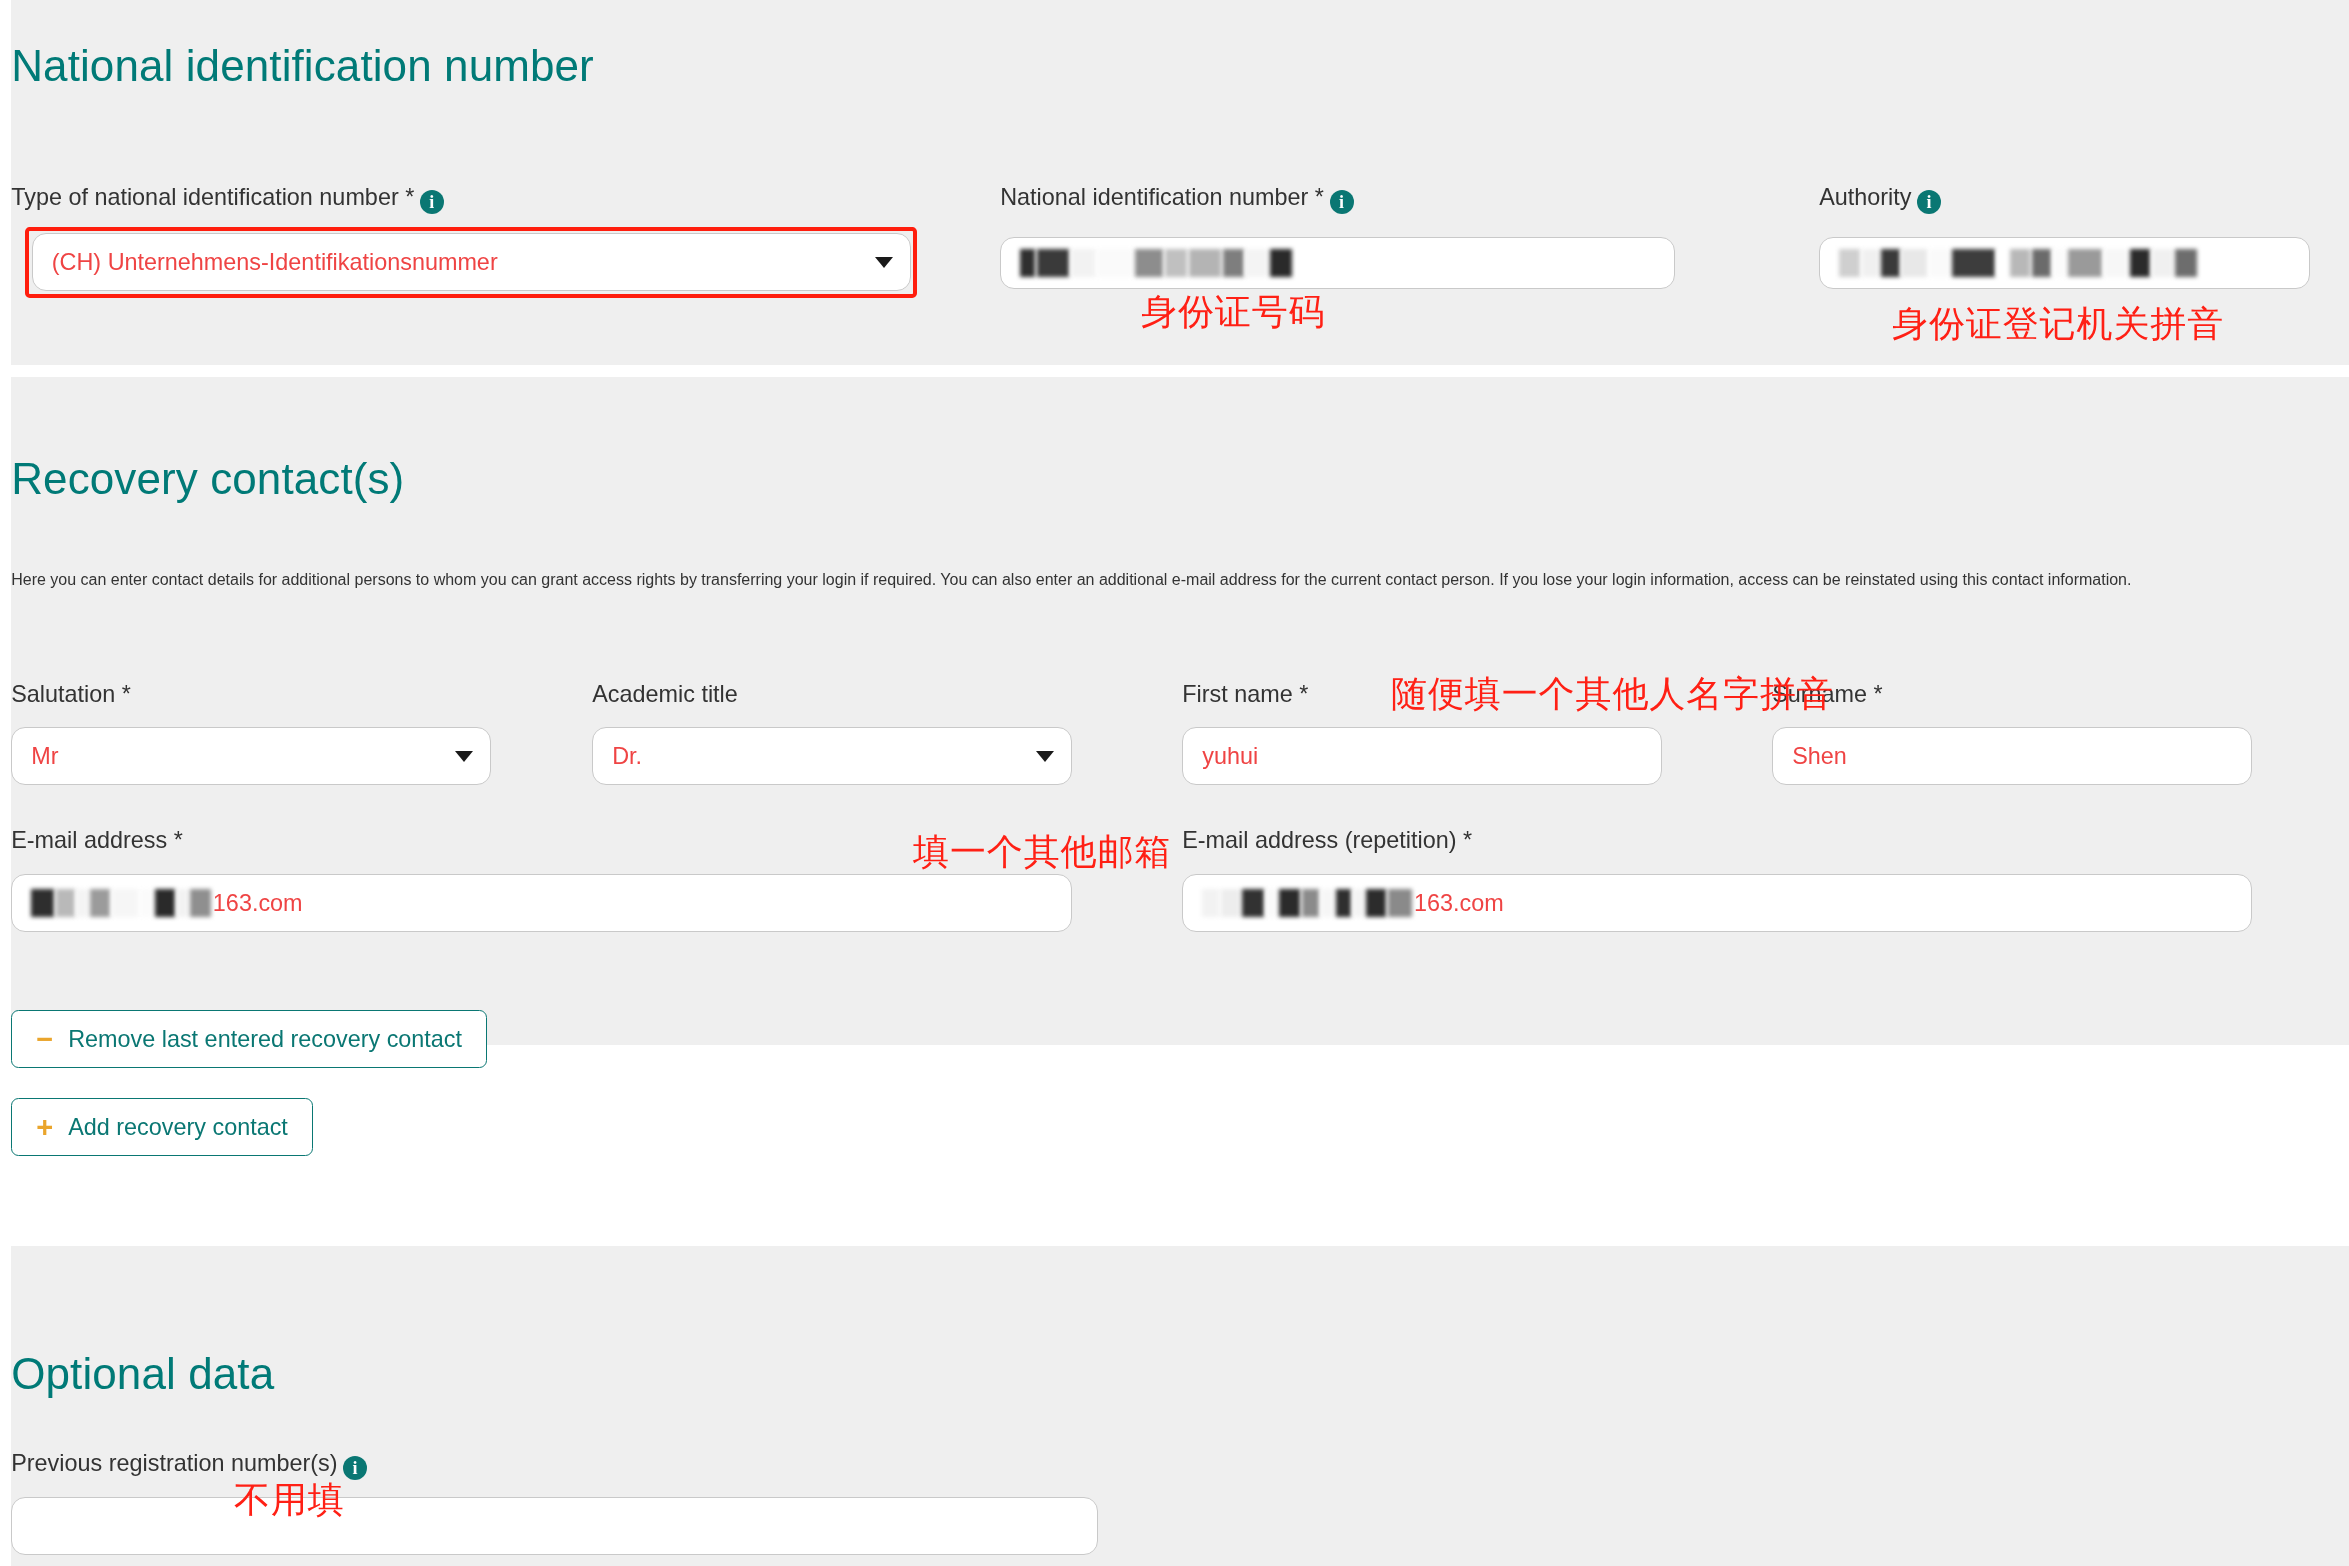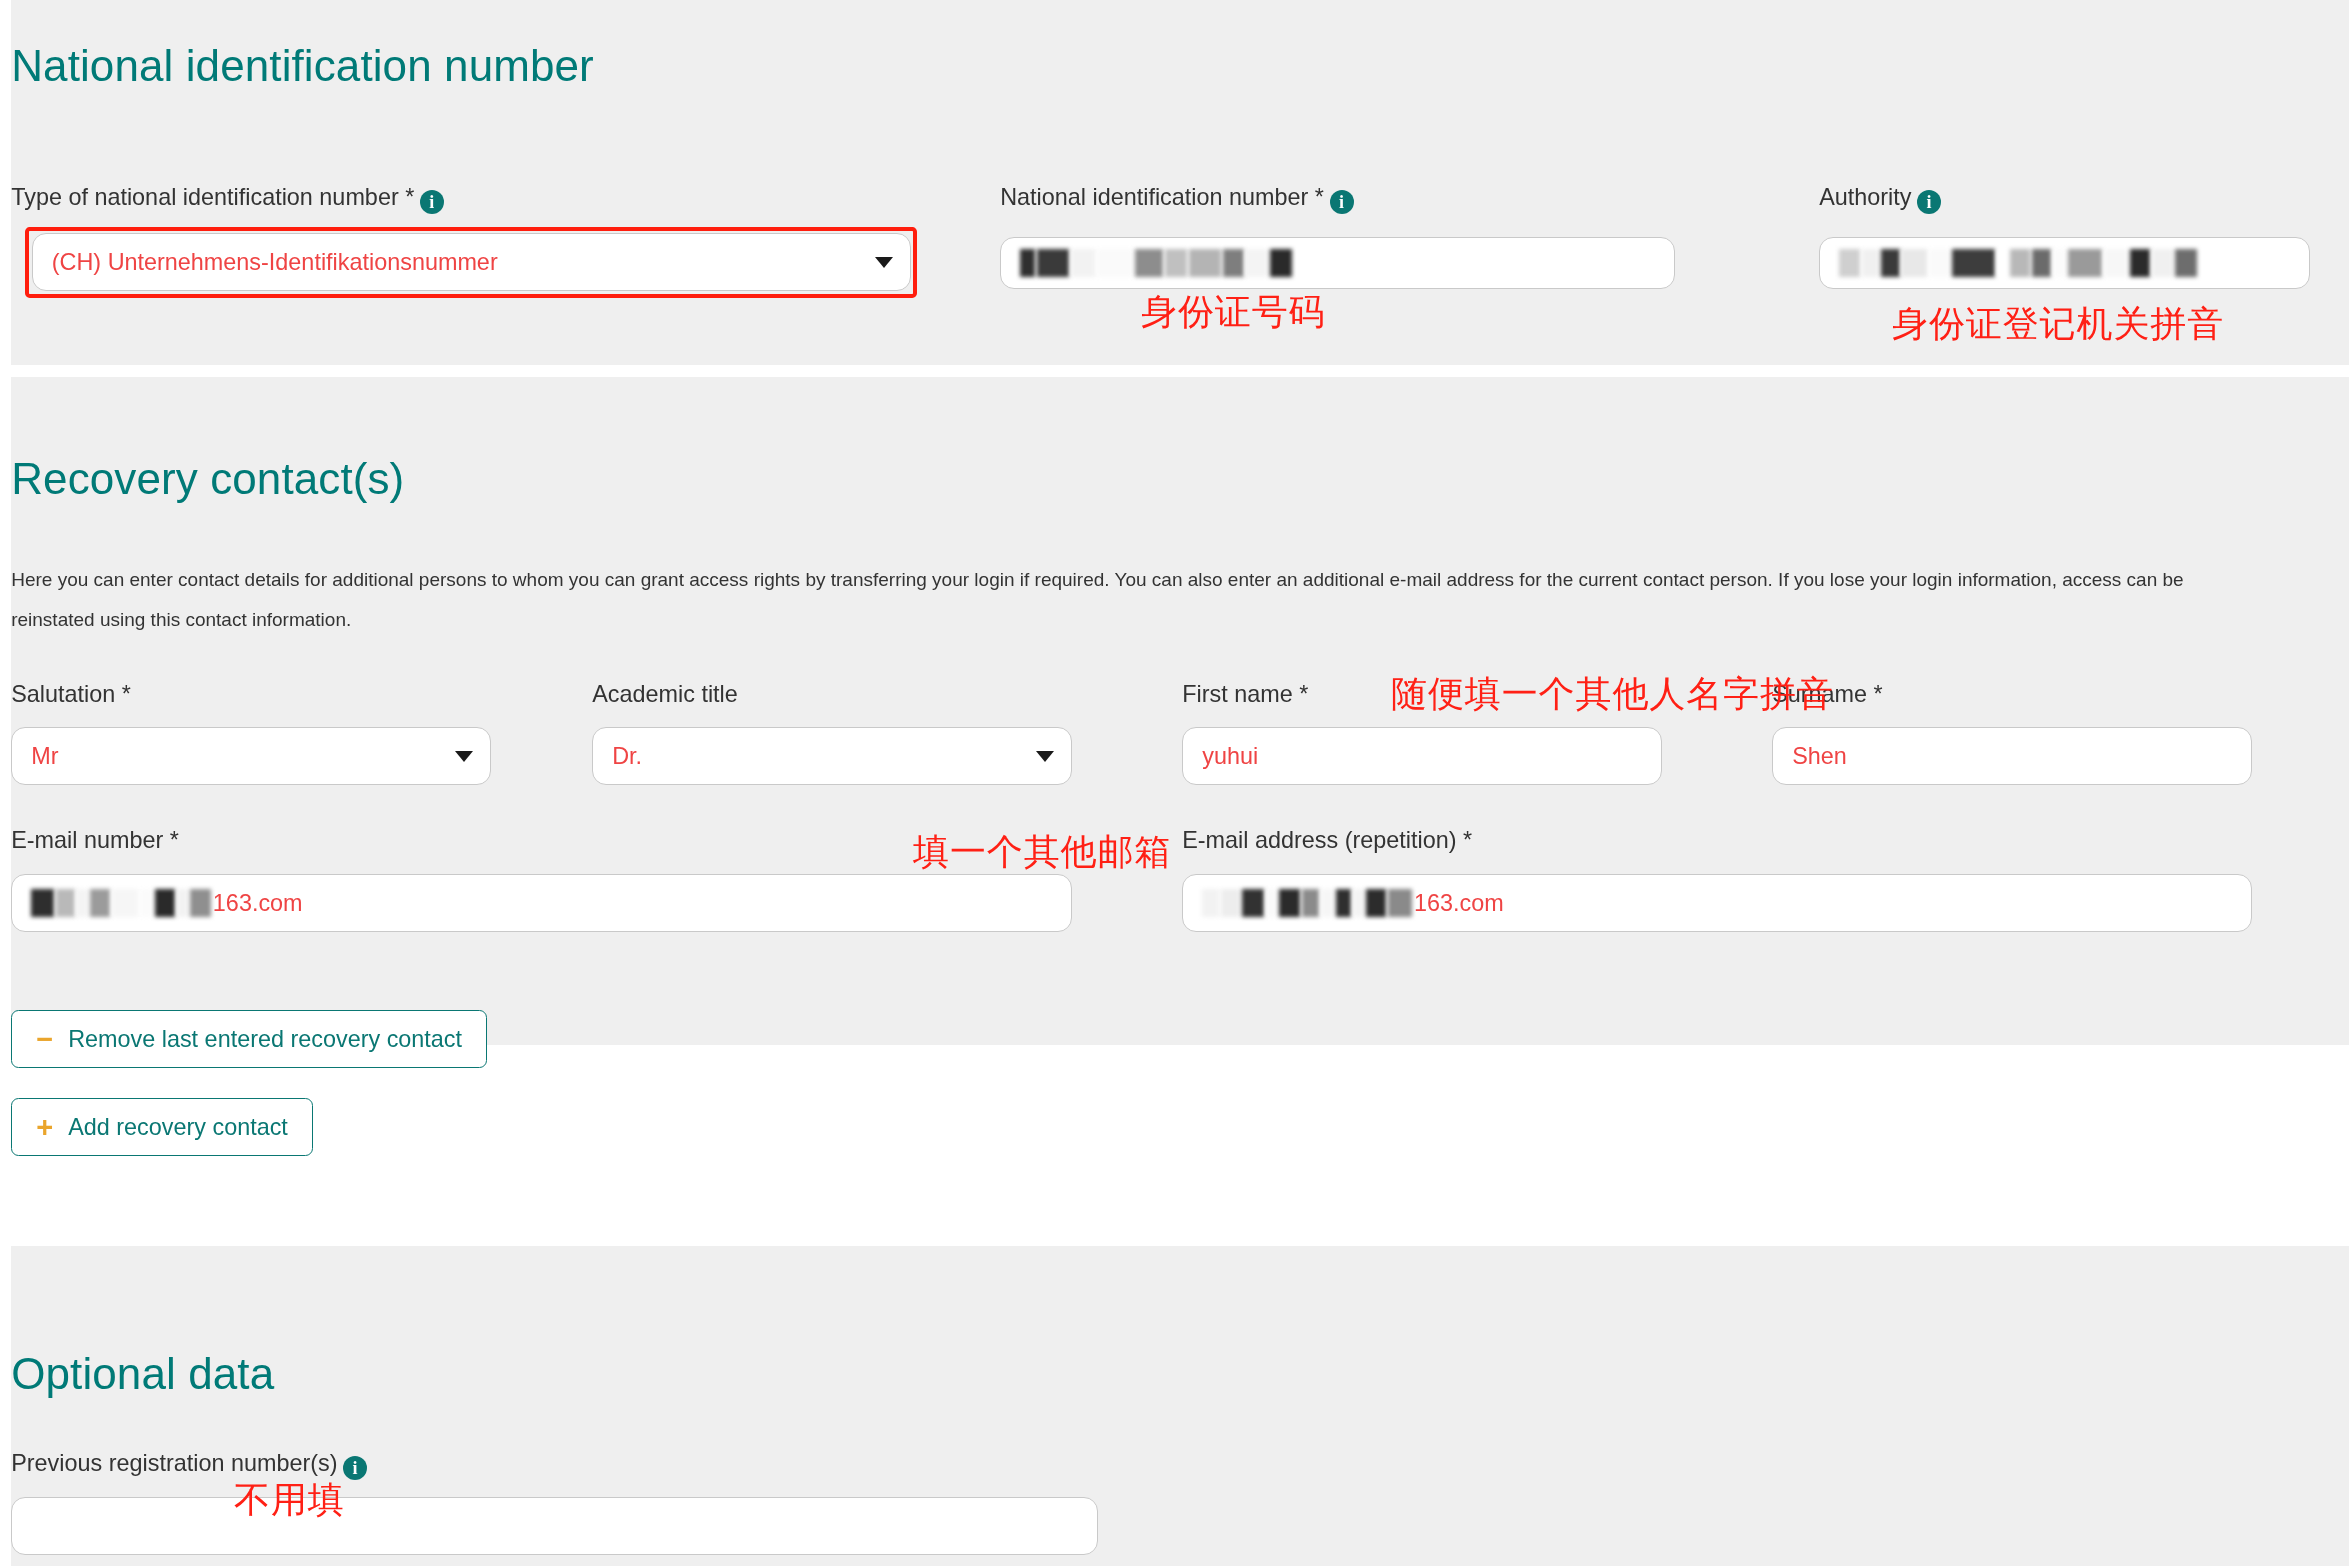--- a/index.html
+++ b/index.html
@@ -108,21 +108,21 @@
     display: inline-block;
     height: 28px;
     margin-right: 1.9px;
     filter: blur(2.1px);
   }
 
   
   .para {
     position: absolute;
     color: #333333;
-    font-size: 19px;
+    font-size: 16px;
     line-height: 40px;
     width: 2239px;
   }
 
   
   .btn {
     position: absolute;
     background: #ffffff;
     border: 1.4px solid #0a7773;
     border-radius: 7.5px;
@@ -244,21 +244,21 @@
       <div class="field-label" style="top:304px; left:1171px;">First name *</div>
       <div class="ctrl tall" style="top:350px; left:1171px; width:480px;">
         <span class="val">yuhui</span>
       </div>
 
       <div class="field-label" style="top:304px; left:1761px;">Surname *</div>
       <div class="ctrl tall" style="top:350px; left:1761px; width:480px;">
         <span class="val">Shen</span>
       </div>
 
-      <div class="field-label" style="top:450px; left:0;">E-mail number *</div>
+      <div class="field-label" style="top:450px; left:0;">E-mail address *</div>
       <div class="ctrl tall" style="top:497px; left:0; width:1061px;">
         <span class="redact">
           <i style="width:22.5px;background:#2e2e2e;"></i>
           <i style="width:19px;background:#b9b9b9;"></i>
           <i style="width:11.2px;background:#f4f4f4;"></i>
           <i style="width:20.6px;background:#9b9b9b;"></i>
           <i style="width:26px;background:#f6f6f6;"></i>
           <i style="width:13px;background:#fbfbfb;"></i>
           <i style="width:20.6px;background:#2a2a2a;"></i>
           <i style="width:11.2px;background:#f2f2f2;"></i>

